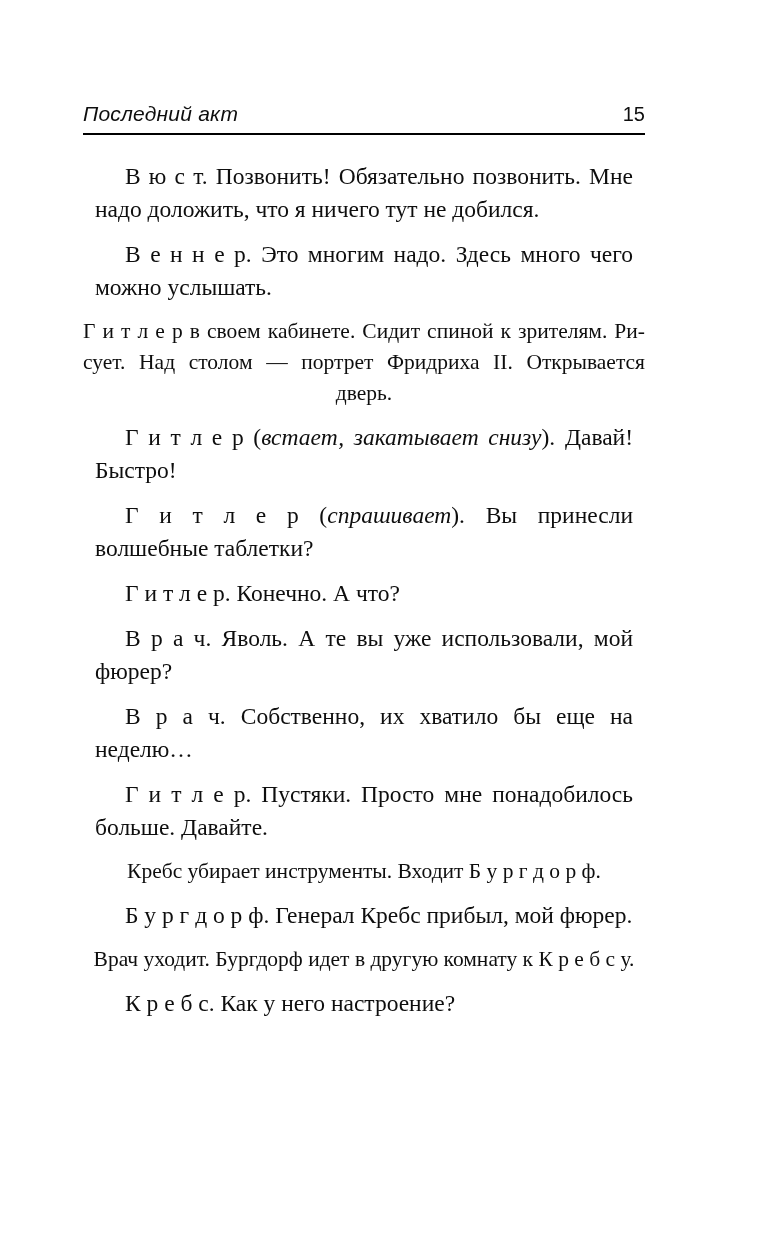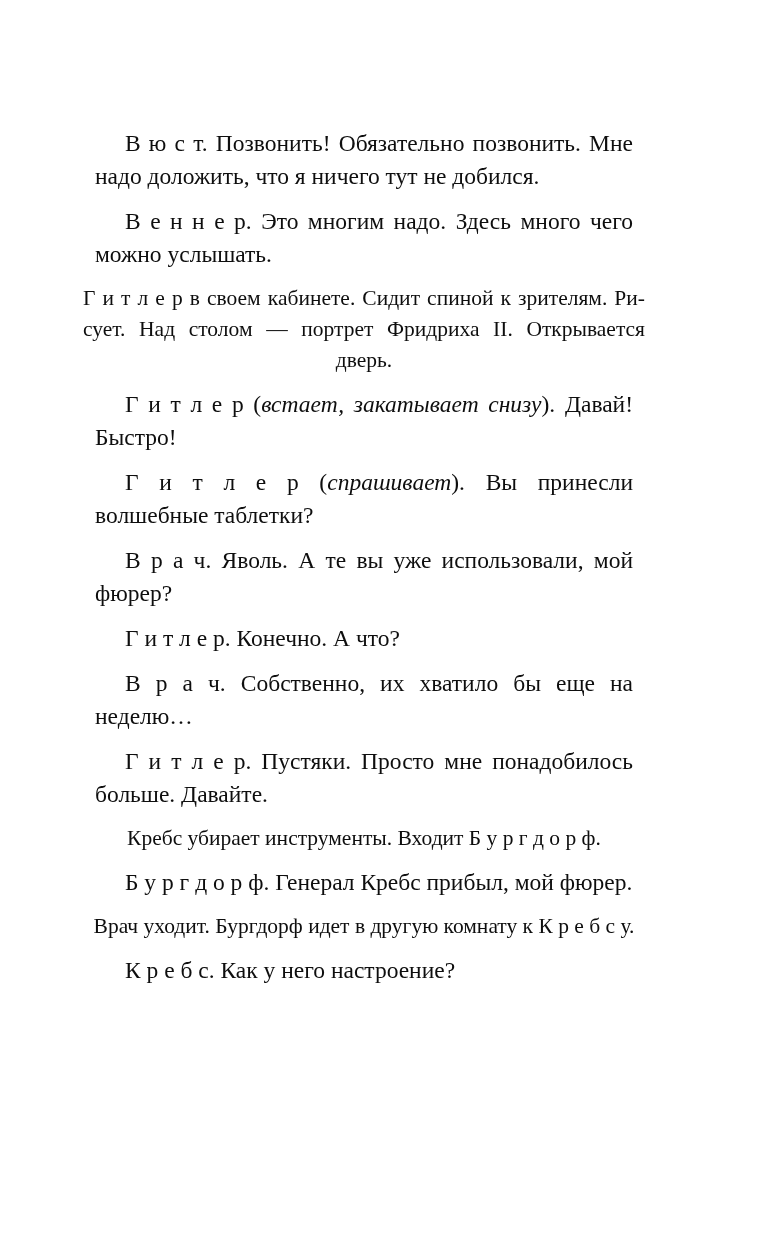--- a/index.html
+++ b/index.html
@@ -62,28 +62,32 @@
   }
   .it {
     font-style: italic;
   }
 </style>
 </head>
 <body>
 
 <div class="page">
   <div class="text-col">
+    <header class="page-header">
+      <span class="running-title">Последний акт</span>
+      <span class="page-number">15</span>
+    </header>
     <main class="text-body">
         <p class="dialogue"><span>В ю с т.</span><span> Позвонить! Обязательно позвонить. Мне надо доложить, что я ничего тут не добился.</span></p>
         <p class="dialogue"><span>В е н н е р.</span><span> Это многим надо. Здесь много чего мож­но услышать.</span></p>
         <p class="stage"><span>Г и т л е р</span><span> в своем кабинете. Сидит спиной к зрителям. Ри­сует. Над столом — портрет Фридриха II. Открывается дверь.</span></p>
         <p class="dialogue"><span>Г и т л е р</span><span> (</span><span class="it">встает, закатывает снизу</span><span>). Давай! Бы­стро!</span></p>
         <p class="dialogue"><span>Г и т л е р</span><span> (</span><span class="it">спрашивает</span><span>). Вы принесли волшебные таблетки?</span></p>
+        <p class="dialogue"><span>Г и т л е р.</span><span> Конечно. А что?</span></p>
         <p class="dialogue"><span>В р а ч.</span><span>  Яволь. А те вы уже использовали, мой фюрер?</span></p>
-        <p class="dialogue"><span>Г и т л е р.</span><span> Конечно. А что?</span></p>
         <p class="dialogue"><span>В р а ч.</span><span> Собственно, их хватило бы еще на неделю…</span></p>
         <p class="dialogue"><span>Г и т л е р.</span><span> Пустяки. Просто мне понадобилось больше. Давайте.</span></p>
         <p class="stage"><span>Кребс убирает инструменты. Входит </span><span>Б у р г д о р ф.</span></p>
         <p class="dialogue"><span>Б у р г д о р ф.</span><span> Генерал Кребс прибыл, мой фюрер.</span></p>
         <p class="stage"><span>Врач уходит. Бургдорф идет в другую комнату к </span><span>К р е б с у.</span></p>
         <p class="dialogue"><span>К р е б с.</span><span> Как у него настроение?</span></p>
       </main>
   </div>
 </div>
 

